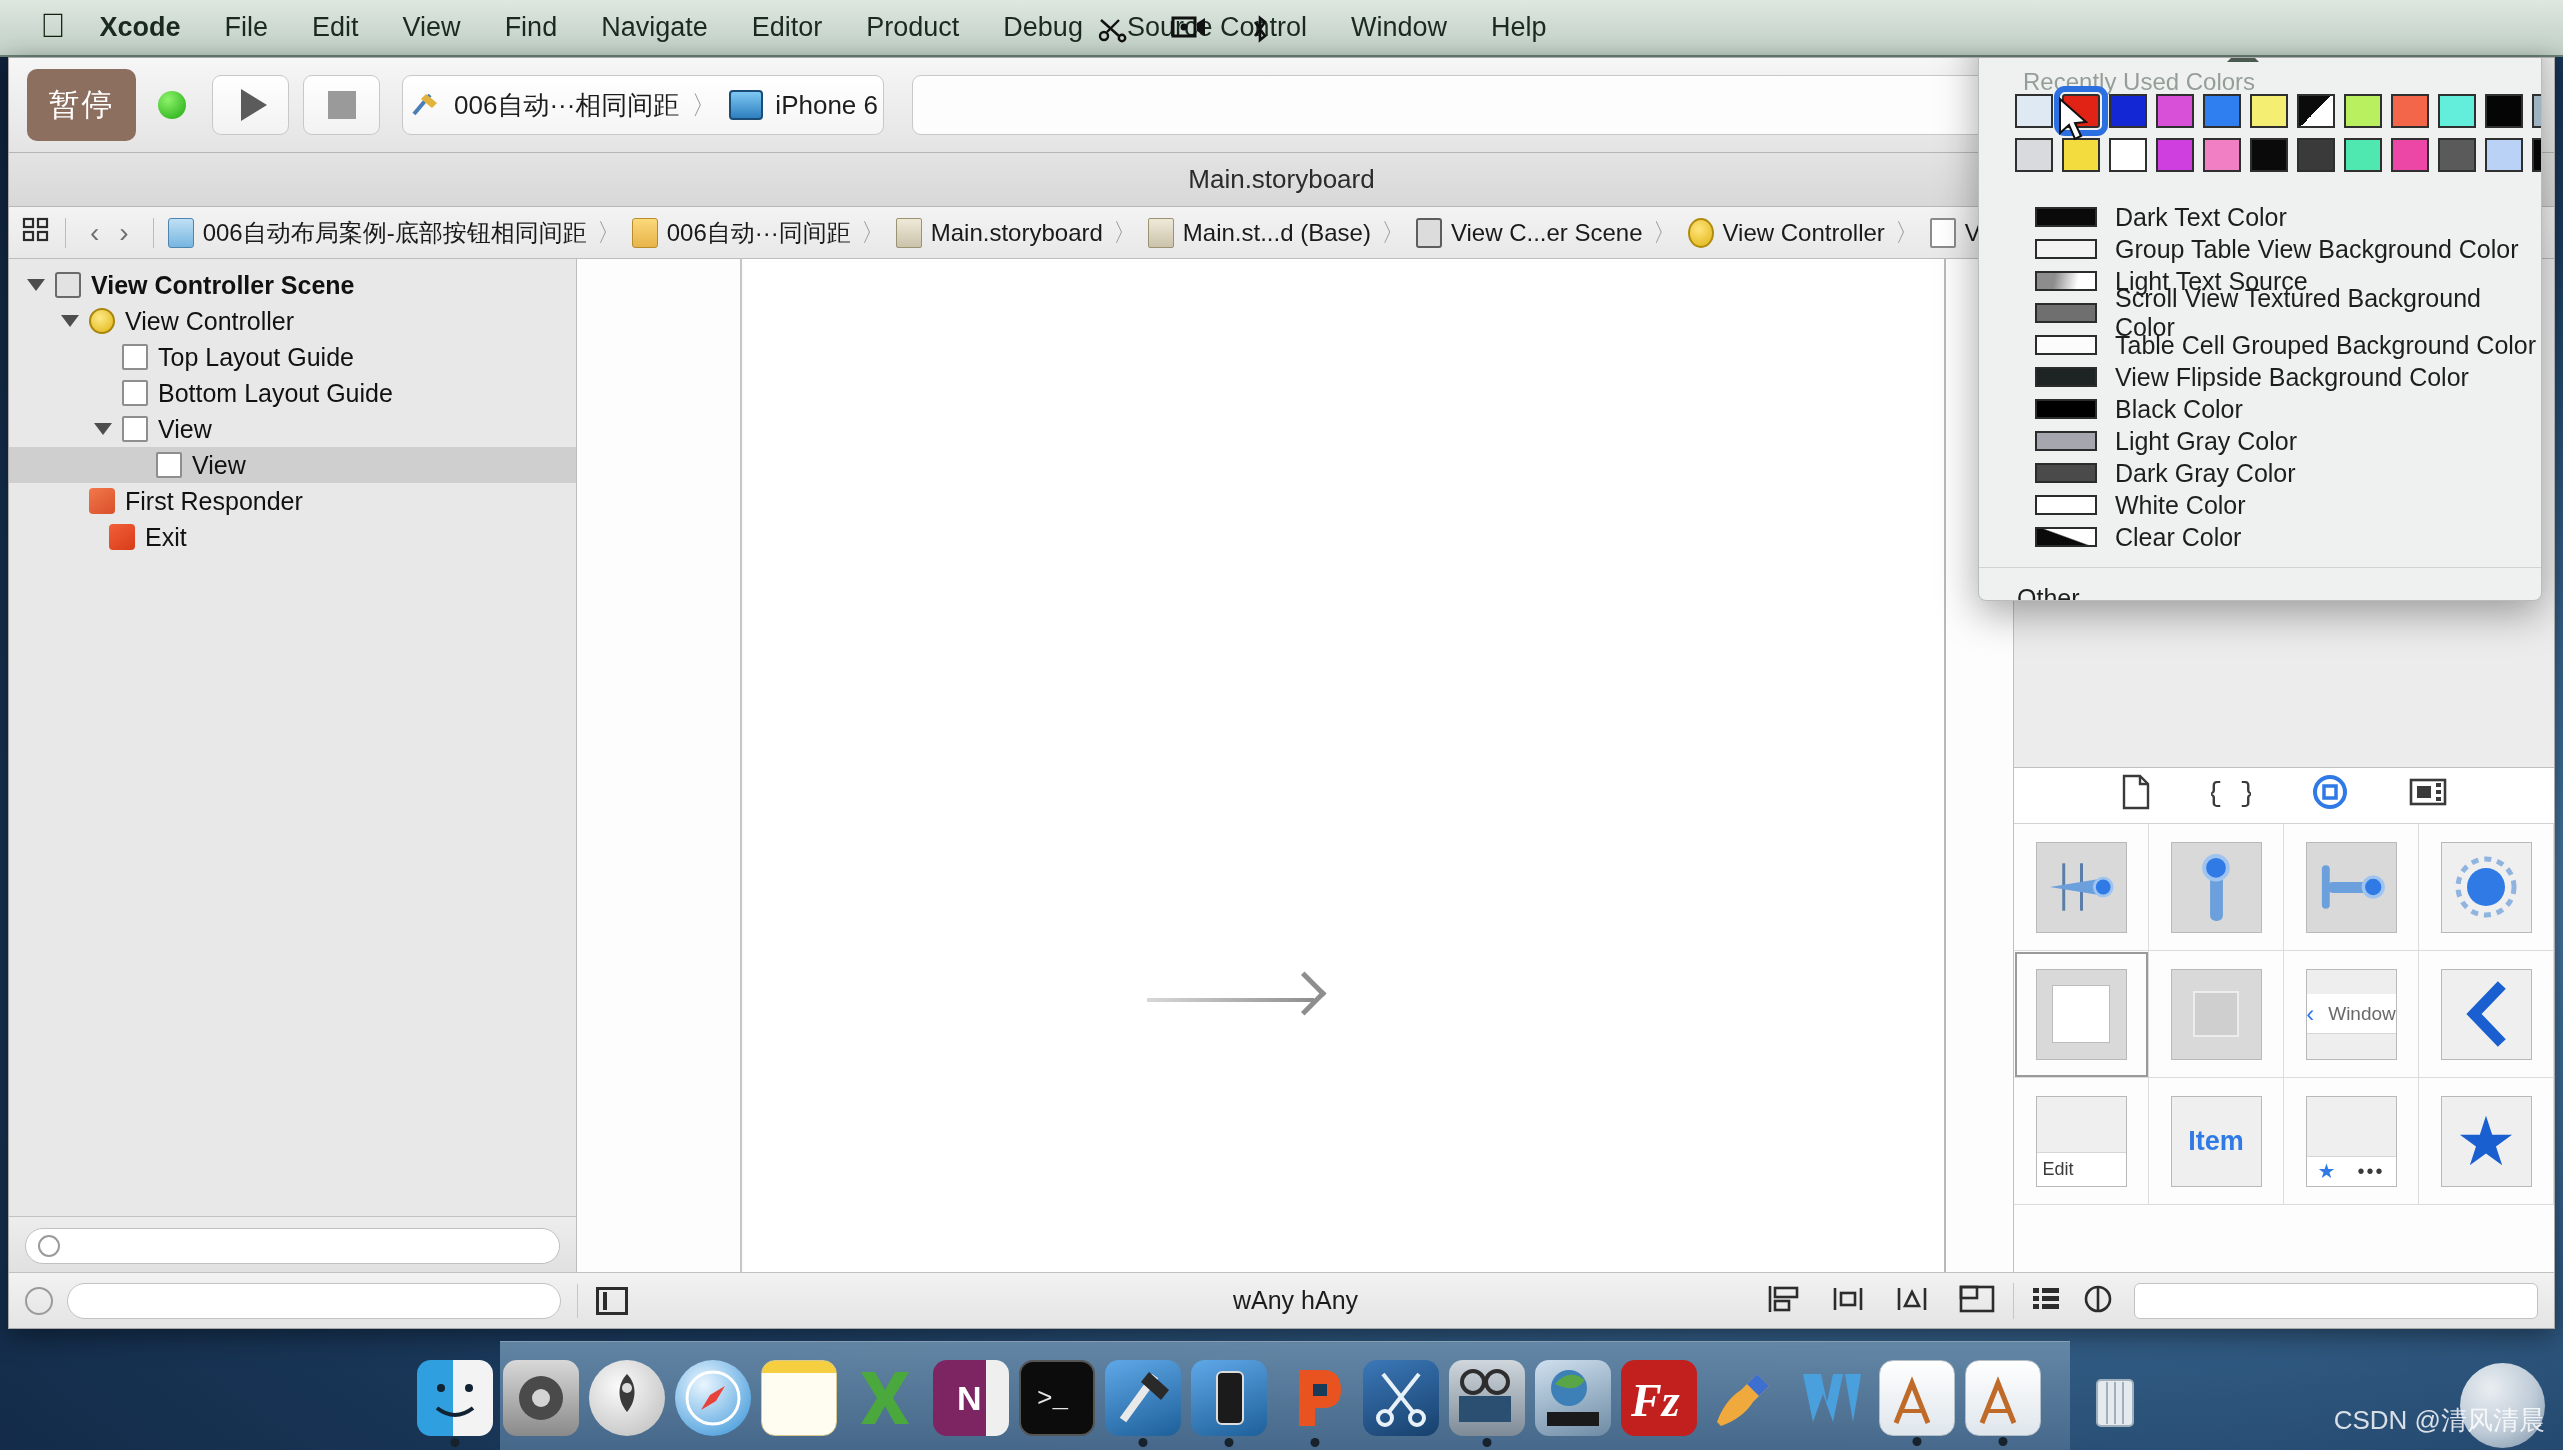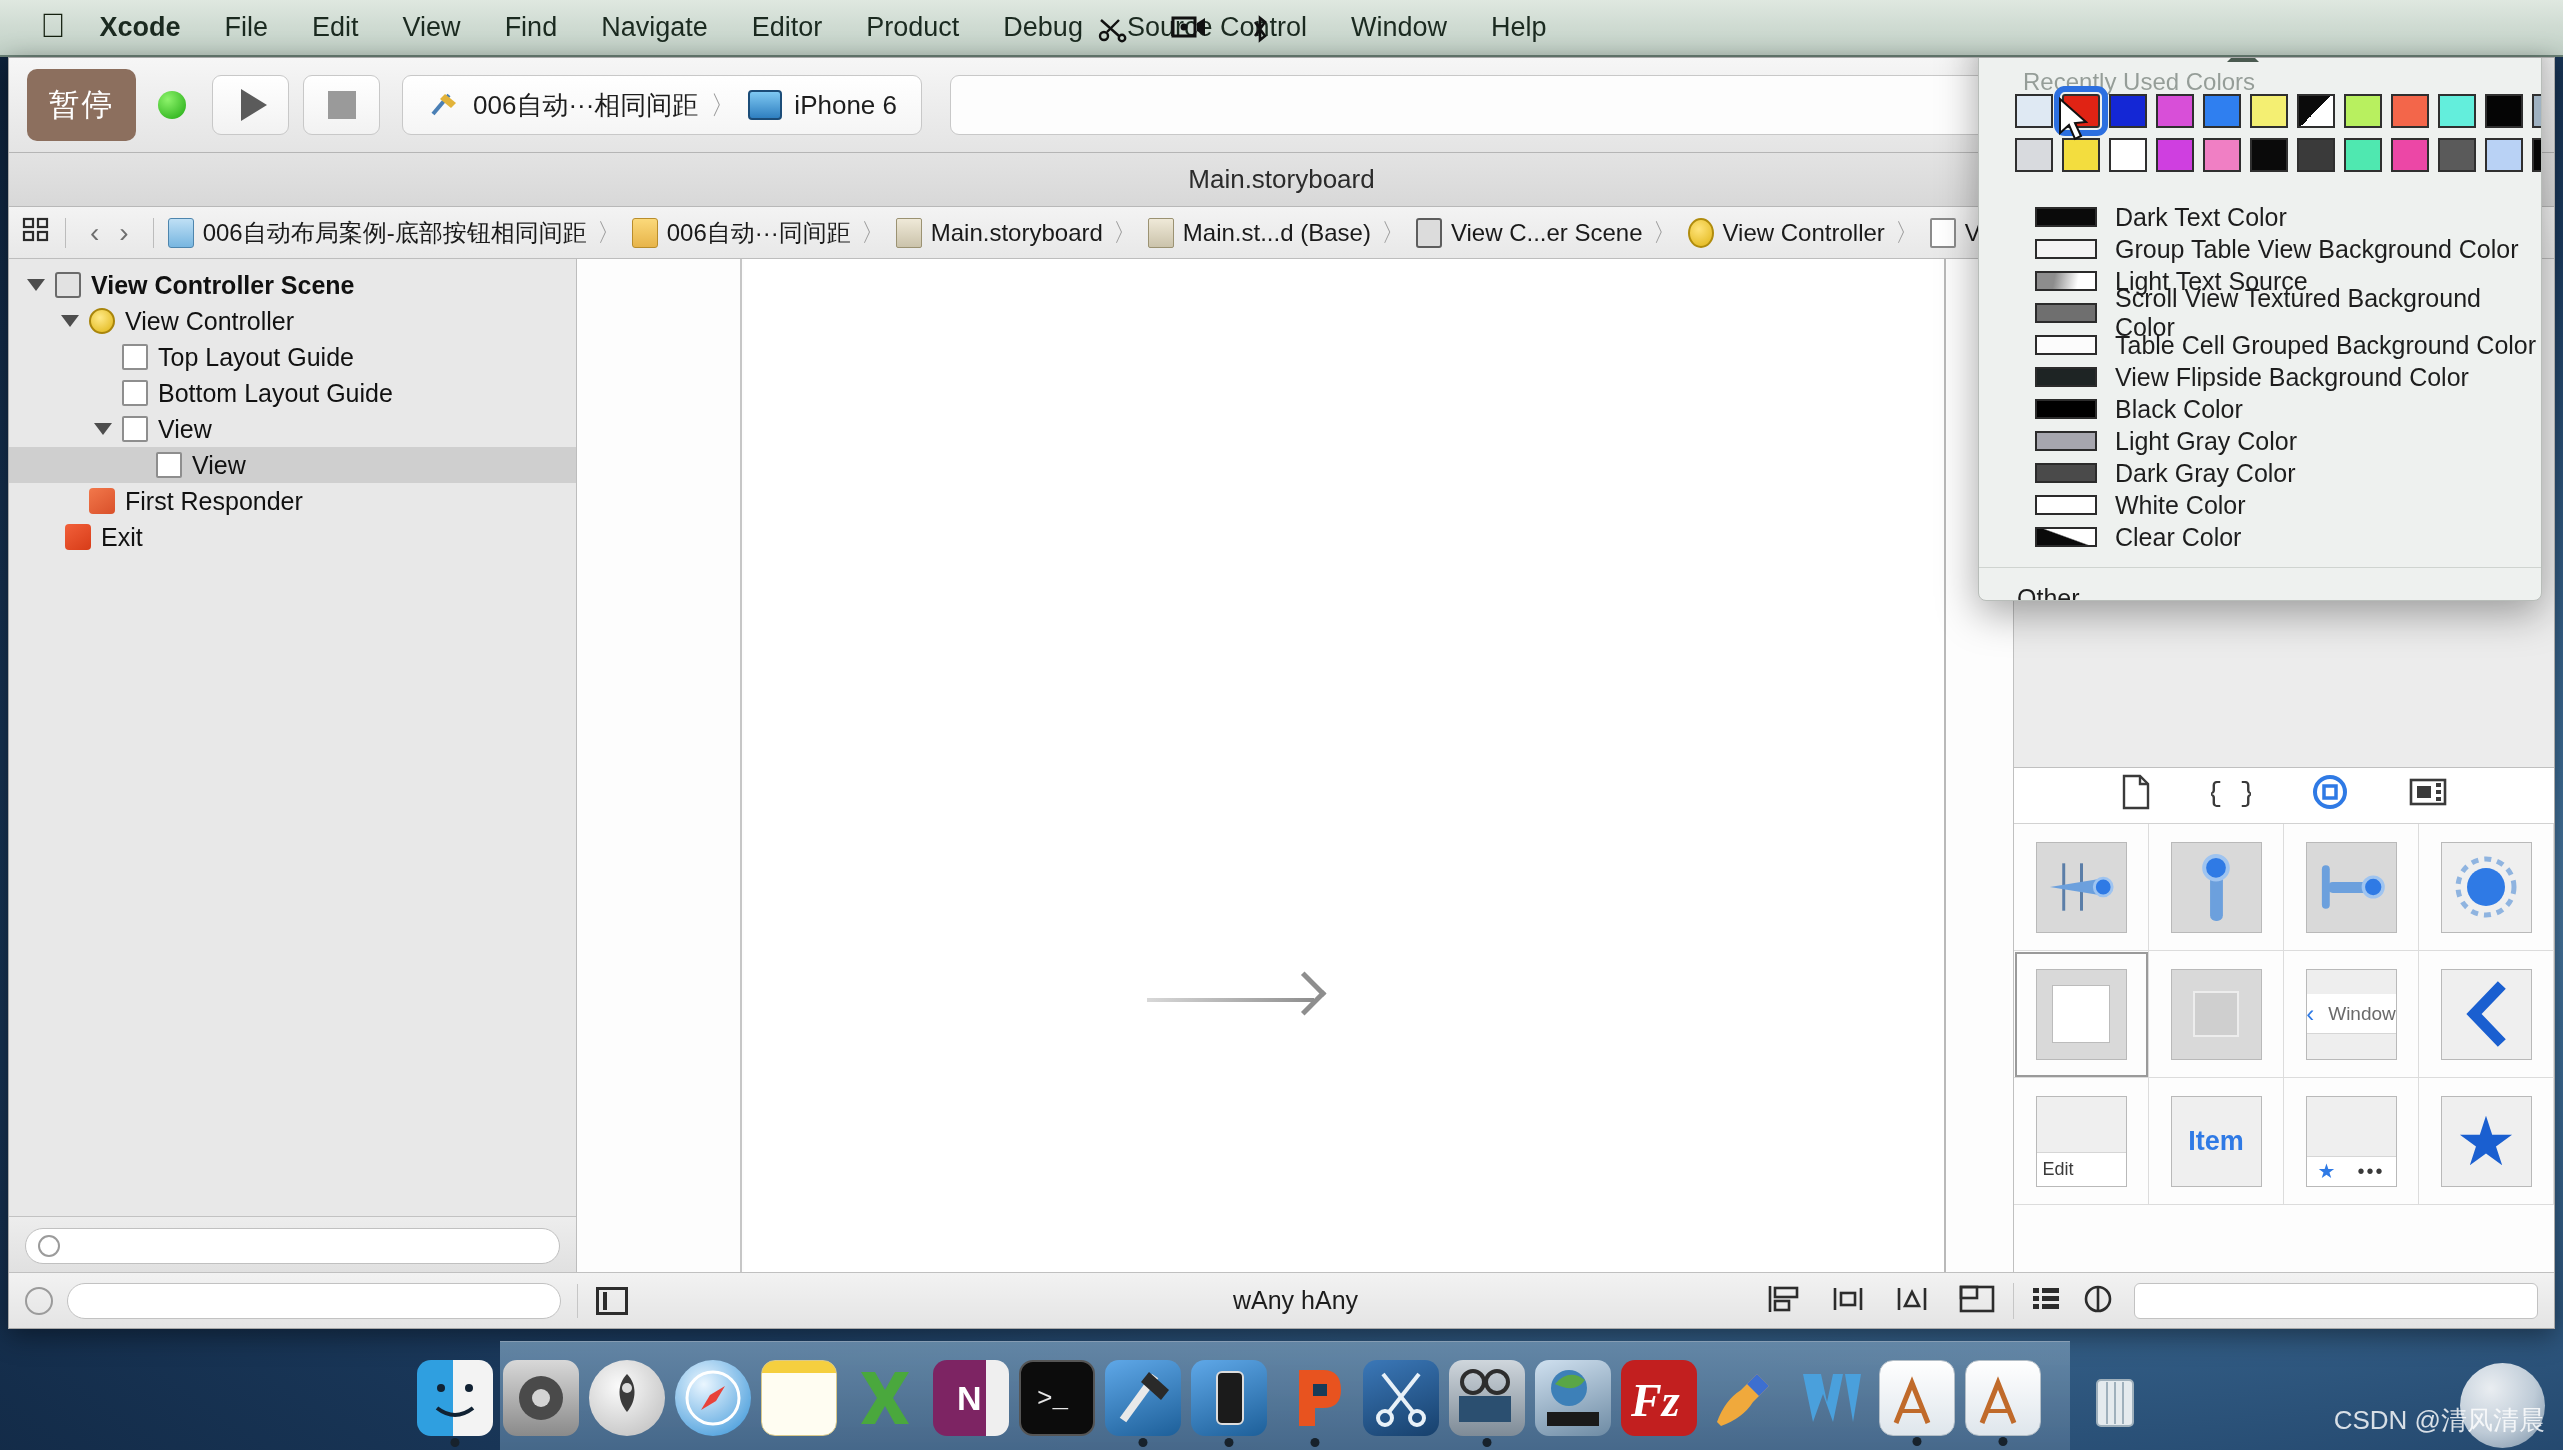--- a/index.html
+++ b/index.html
@@ -77,21 +77,21 @@
   .play-tri {
     width: 0; height: 0; border-left: 26px solid #5b5b5b;
     border-top: 16px solid transparent; border-bottom: 16px solid transparent;
     margin-left: 6px;
   }
   .stop-sq { width: 28px; height: 28px; background: #9a9a9a; }
   .scheme-box {
     height: 60px; min-width: 358px; border-radius: 9px;
     background: linear-gradient(180deg,#ffffff,#f5f5f5);
     border: 1px solid #c8c8c8;
-    display: flex; align-items: center; padding: 0 24px; gap: 12px;
+    display: flex; align-items: center; padding: 0 5px; gap: 12px;
     margin-left: 8px; font-size: 26px; color: #1d1d1d;
   }
   .scheme-chev { color: #9a9a9a; font-size: 26px; }
   .xc-mini-icon {
     width: 34px; height: 34px; flex: 0 0 34px;
     display: flex; align-items: center; justify-content: center;
     font-size: 24px;
   }
   .dev-icon {
     width: 34px; height: 30px; border-radius: 4px;
@@ -513,21 +513,21 @@
             <span class="nic view"></span>
             <span>View</span>
           </div>
 
           <div class="nav-row" style="padding-left:52px">
             <span class="tri blank"></span>
             <span class="nic responder"></span>
             <span>First Responder</span>
           </div>
 
-          <div class="nav-row" style="padding-left:28px">
+          <div class="nav-row" style="padding-left:72px">
             <span class="tri blank"></span>
             <span class="nic exit"></span>
             <span>Exit</span>
           </div>
 
         </div>
 
         <div class="nav-filter">
           <div class="filter-field" title="">
             <span class="filter-circ"></span>

